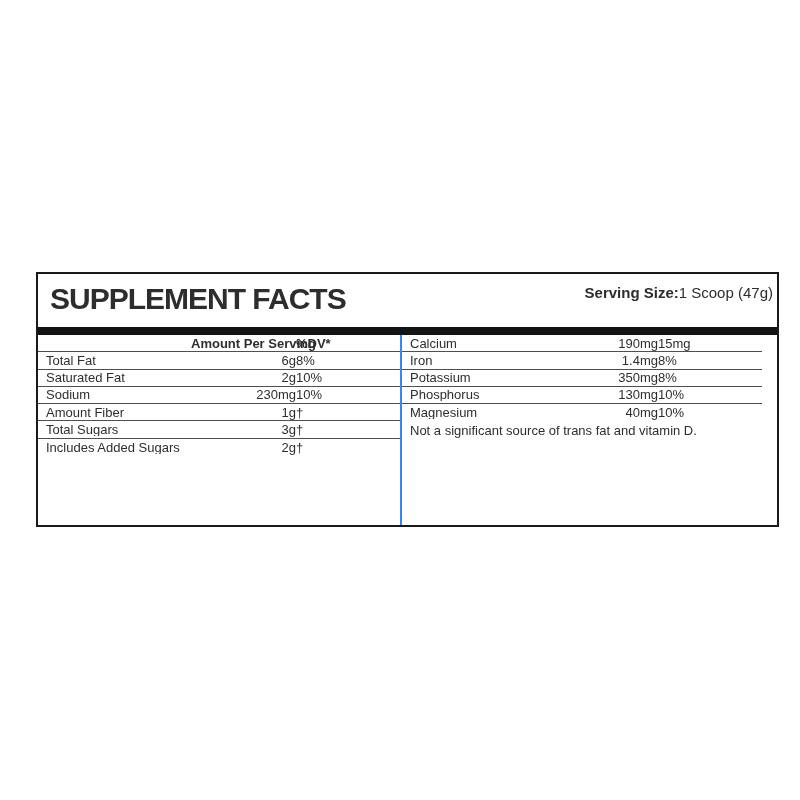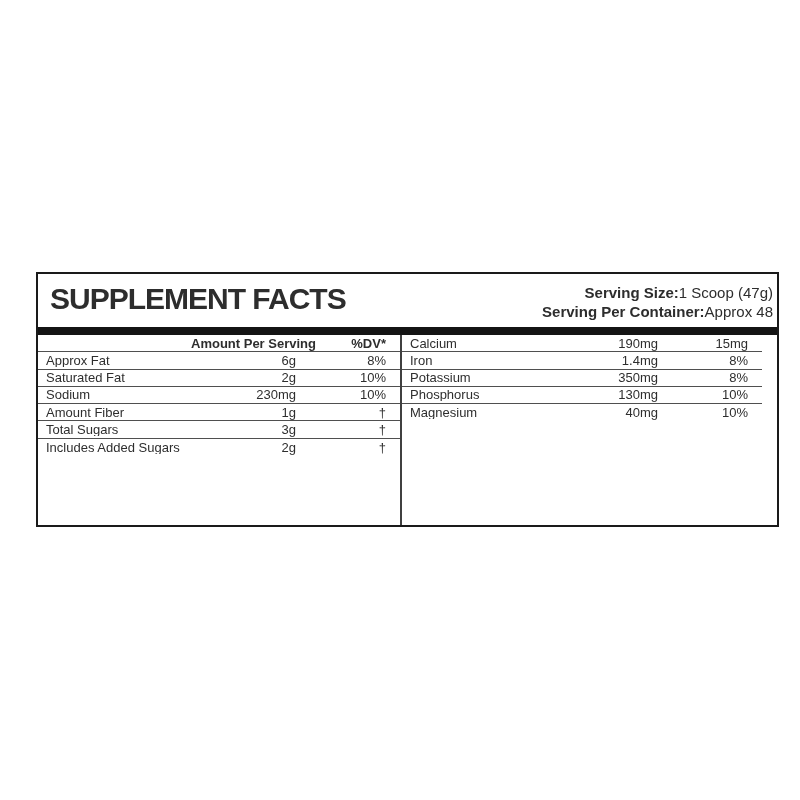--- a/index.html
+++ b/index.html
@@ -54,37 +54,37 @@
   }
 
   
   .columns {
     display: flex;
     height: 190px;
     width: 100%;
   }
   .col { height: 100%; }
   .col.left  { width: 362px; }
-  .col.right { width: 362px; border-left: 2px solid #404040; }
+  .col.right { width: 362px; border-left: 2px solid #3b82f6; }
 
   .row {
     display: grid;
     grid-template-columns: 1fr 105px 90px;
     align-items: center;
     height: 17.27px;
     border-bottom: 1.5px solid #4f4f4f;
     padding: 0 14px 0 8px;
     font-size: 13px;
     line-height: 1;
     color: #2e2e2e;
   }
   .col .row:last-child { border-bottom: none; }
   .cell.name   { text-align: left; white-space: nowrap; overflow: hidden; }
   .cell.amount { text-align: right; white-space: nowrap; }
-  .cell.dv     { text-align: right; white-space: nowrap; }
+  .cell.dv     { text-align: left; white-space: nowrap; }
   .header-row .cell { font-weight: bold; }
 
   .note-row {
     display: block;
     border-bottom: none;
     padding-top: 3px;
     height: 17.27px;
     white-space: nowrap;
   }
 </style>
@@ -93,38 +93,35 @@
 
 <div class="page">
   <div class="label">
 
     <div class="label-header">
       <div class="title">SUPPLEMENT FACTS</div>
       <div class="serving-info">
         <div class="serving-line">
           <span class="b">Serving Size:</span><span class="sv-val">1 Scoop (47g)</span>
         </div>
-        <div class="serving-line">
-          <span class="b">Serving Per Container:</span><span class="sv-val">Approx 48</span>
-        </div>
       </div>
     </div>
 
     <div class="black-bar"></div>
 
     <div class="columns">
       <div class="col left">
         <div class="row header-row">
           <span class="cell name"></span>
           <span class="cell amount">Amount Per Serving</span>
           <span class="cell dv">%DV*</span>
         </div>
         <div id="left-rows">
             <div class="row">
-              <span class="cell name">Approx Fat</span>
+              <span class="cell name">Total Fat</span>
               <span class="cell amount">6g</span>
               <span class="cell dv">8%</span>
             </div>
             <div class="row">
               <span class="cell name">Saturated Fat</span>
               <span class="cell amount">2g</span>
               <span class="cell dv">10%</span>
             </div>
             <div class="row">
               <span class="cell name">Sodium</span>
@@ -170,17 +167,20 @@
               <span class="cell name">Phosphorus</span>
               <span class="cell amount">130mg</span>
               <span class="cell dv">10%</span>
             </div>
             <div class="row">
               <span class="cell name">Magnesium</span>
               <span class="cell amount">40mg</span>
               <span class="cell dv">10%</span>
             </div>
           </div>
+        <div class="row note-row">
+          <span>Not a significant source of trans fat and vitamin D.</span>
+        </div>
       </div>
     </div>
 
   </div>
 </div>
 
 </body></html>

